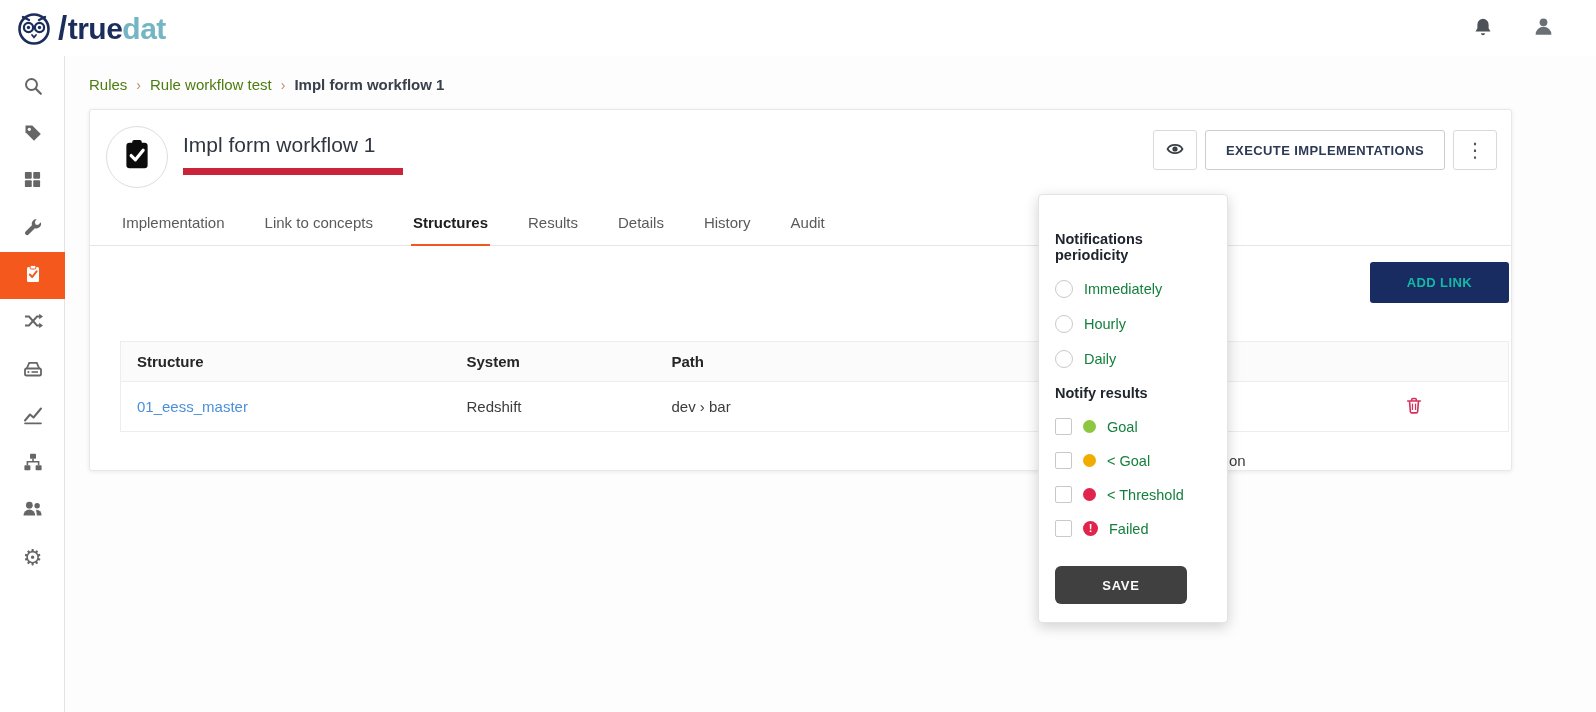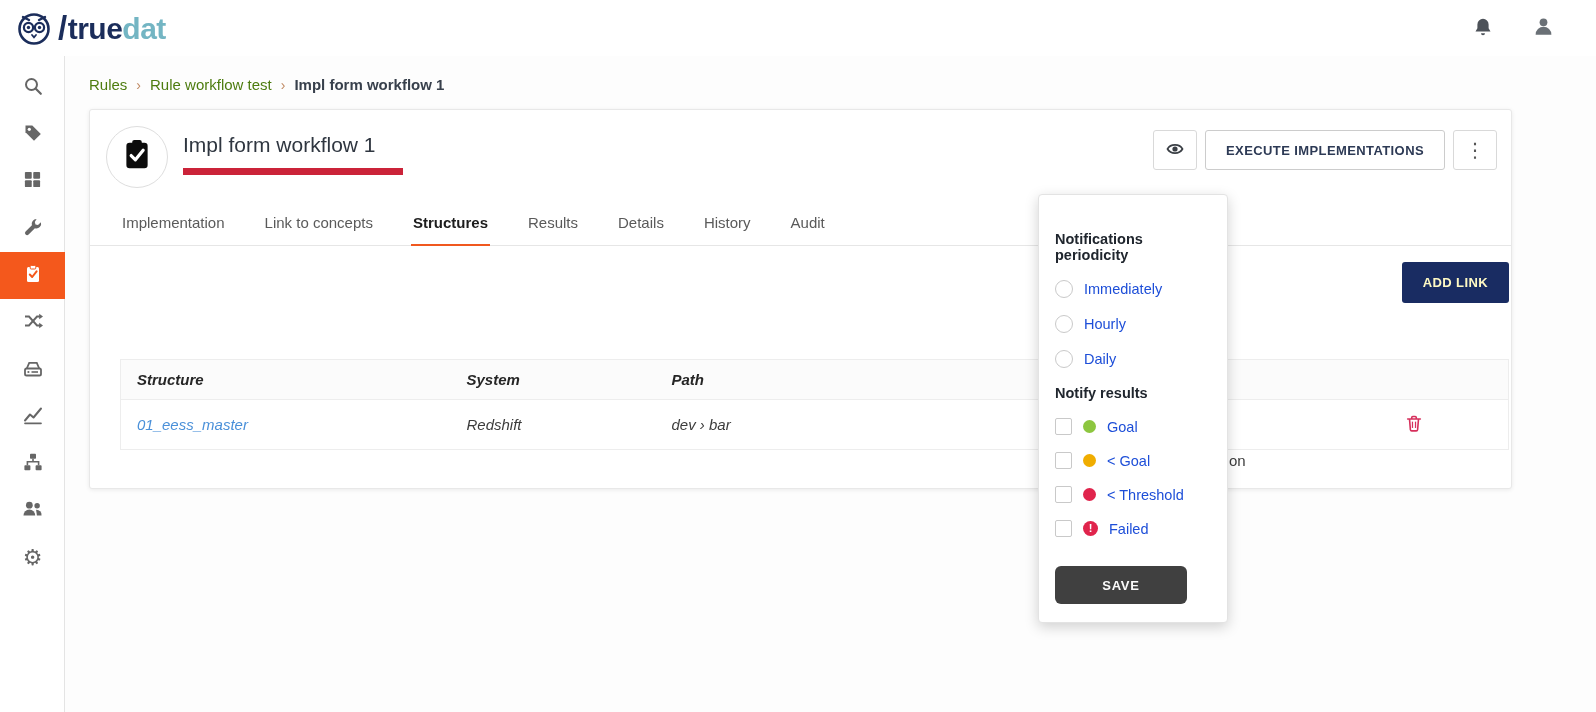--- a/index.html
+++ b/index.html
@@ -45,22 +45,22 @@
   .kebab-glyph { font-size: 20px; color: #555; line-height: 1; }
 
   
   .tabs { display: flex; gap: 36px; padding: 16px 0 0 30px; border-bottom: 1px solid #e6e6e6; }
   .tab { padding: 10px 2px 13px; font-size: 15px; color: #5a5a5a; cursor: pointer; }
   .tab.active { color: #1d1d1d; font-weight: 700; border-bottom: 2px solid #f0581f; margin-bottom: -1px; }
 
   
   .card-content { padding: 16px 2px 38px 30px; }
   .addlink-row { display: flex; justify-content: flex-end; }
-  .addlink-btn { background: #192c62; color: #fef9c3; font-size: 13px; font-weight: 700; letter-spacing: 0.4px; padding: 0 21px; height: 41px; border: none; border-radius: 3px; cursor: pointer; font-family: inherit; }
-  .table-wrap { margin-top: 56px; font-style: italic; }
+  .addlink-btn { background: #192c62; color: #14b8a6; font-size: 13px; font-weight: 700; letter-spacing: 0.4px; padding: 0 37px; height: 41px; border: none; border-radius: 3px; cursor: pointer; font-family: inherit; }
+  .table-wrap { margin-top: 38px; }
   table { width: 100%; border-collapse: collapse; border: 1px solid #ededed; font-size: 15px; table-layout: fixed; }
   thead th { text-align: left; font-weight: 700; color: #262626; padding: 11px 16px; background: #fbfbfb; border-bottom: 1px solid #ededed; }
   tbody td { padding: 14px 16px; border-bottom: 1px solid #f1f1f1; color: #3c3c3c; background: #fff; }
   tbody tr:last-child td { border-bottom: none; }
   .struct-link { color: #4a90d9; text-decoration: none; cursor: pointer; }
   .cell-action { text-align: center; }
   .trash-btn { background: none; border: none; cursor: pointer; color: #d6305c; }
 
   .truncated-text { position: absolute; left: 1229px; top: 452px; font-size: 15px; color: #3c3c3c; z-index: 5; }
 
@@ -68,21 +68,21 @@
   .popup { position: absolute; left: 1038px; top: 194px; width: 190px; background: #fff; border: 1px solid #e3e3e3; border-radius: 4px; box-shadow: 0 4px 14px rgba(0,0,0,0.18); padding: 28px 16px 18px; z-index: 20; }
   .popup-title { font-size: 14.5px; font-weight: 700; color: #20262e; margin: 8px 0 2px; }
   .opt-row { display: flex; align-items: center; gap: 11px; margin: 17px 0; cursor: pointer; }
   .radio { width: 18px; height: 18px; border: 1px solid #c9c9c9; border-radius: 50%; background: #fff; flex-shrink: 0; }
   .checkbox { width: 17px; height: 17px; border: 1px solid #c9c9c9; border-radius: 2px; background: #fff; flex-shrink: 0; }
   .dot { width: 13px; height: 13px; border-radius: 50%; flex-shrink: 0; }
   .dot-green { background: #8dc63f; }
   .dot-yellow { background: #f0ad00; }
   .dot-red { background: #e0244c; }
   .failed-badge { width: 15px; height: 15px; border-radius: 50%; background: #e0244c; color: #fff; font-size: 11px; font-weight: 700; display: flex; align-items: center; justify-content: center; flex-shrink: 0; line-height: 1; }
-  .opt-label { font-size: 14.5px; color: #1d4ed8; }
+  .opt-label { font-size: 14.5px; color: #15803d; }
   .save-btn { margin-top: 12px; width: 132px; height: 38px; background: #404040; color: #fafafa; border: none; border-radius: 6px; font-weight: 700; font-size: 13px; letter-spacing: 0.8px; font-family: inherit; }
 </style>
 </head>
 <body>
 
 <div class="page">
 
   <header class="top-header">
     <div class="logo">
       <span>

